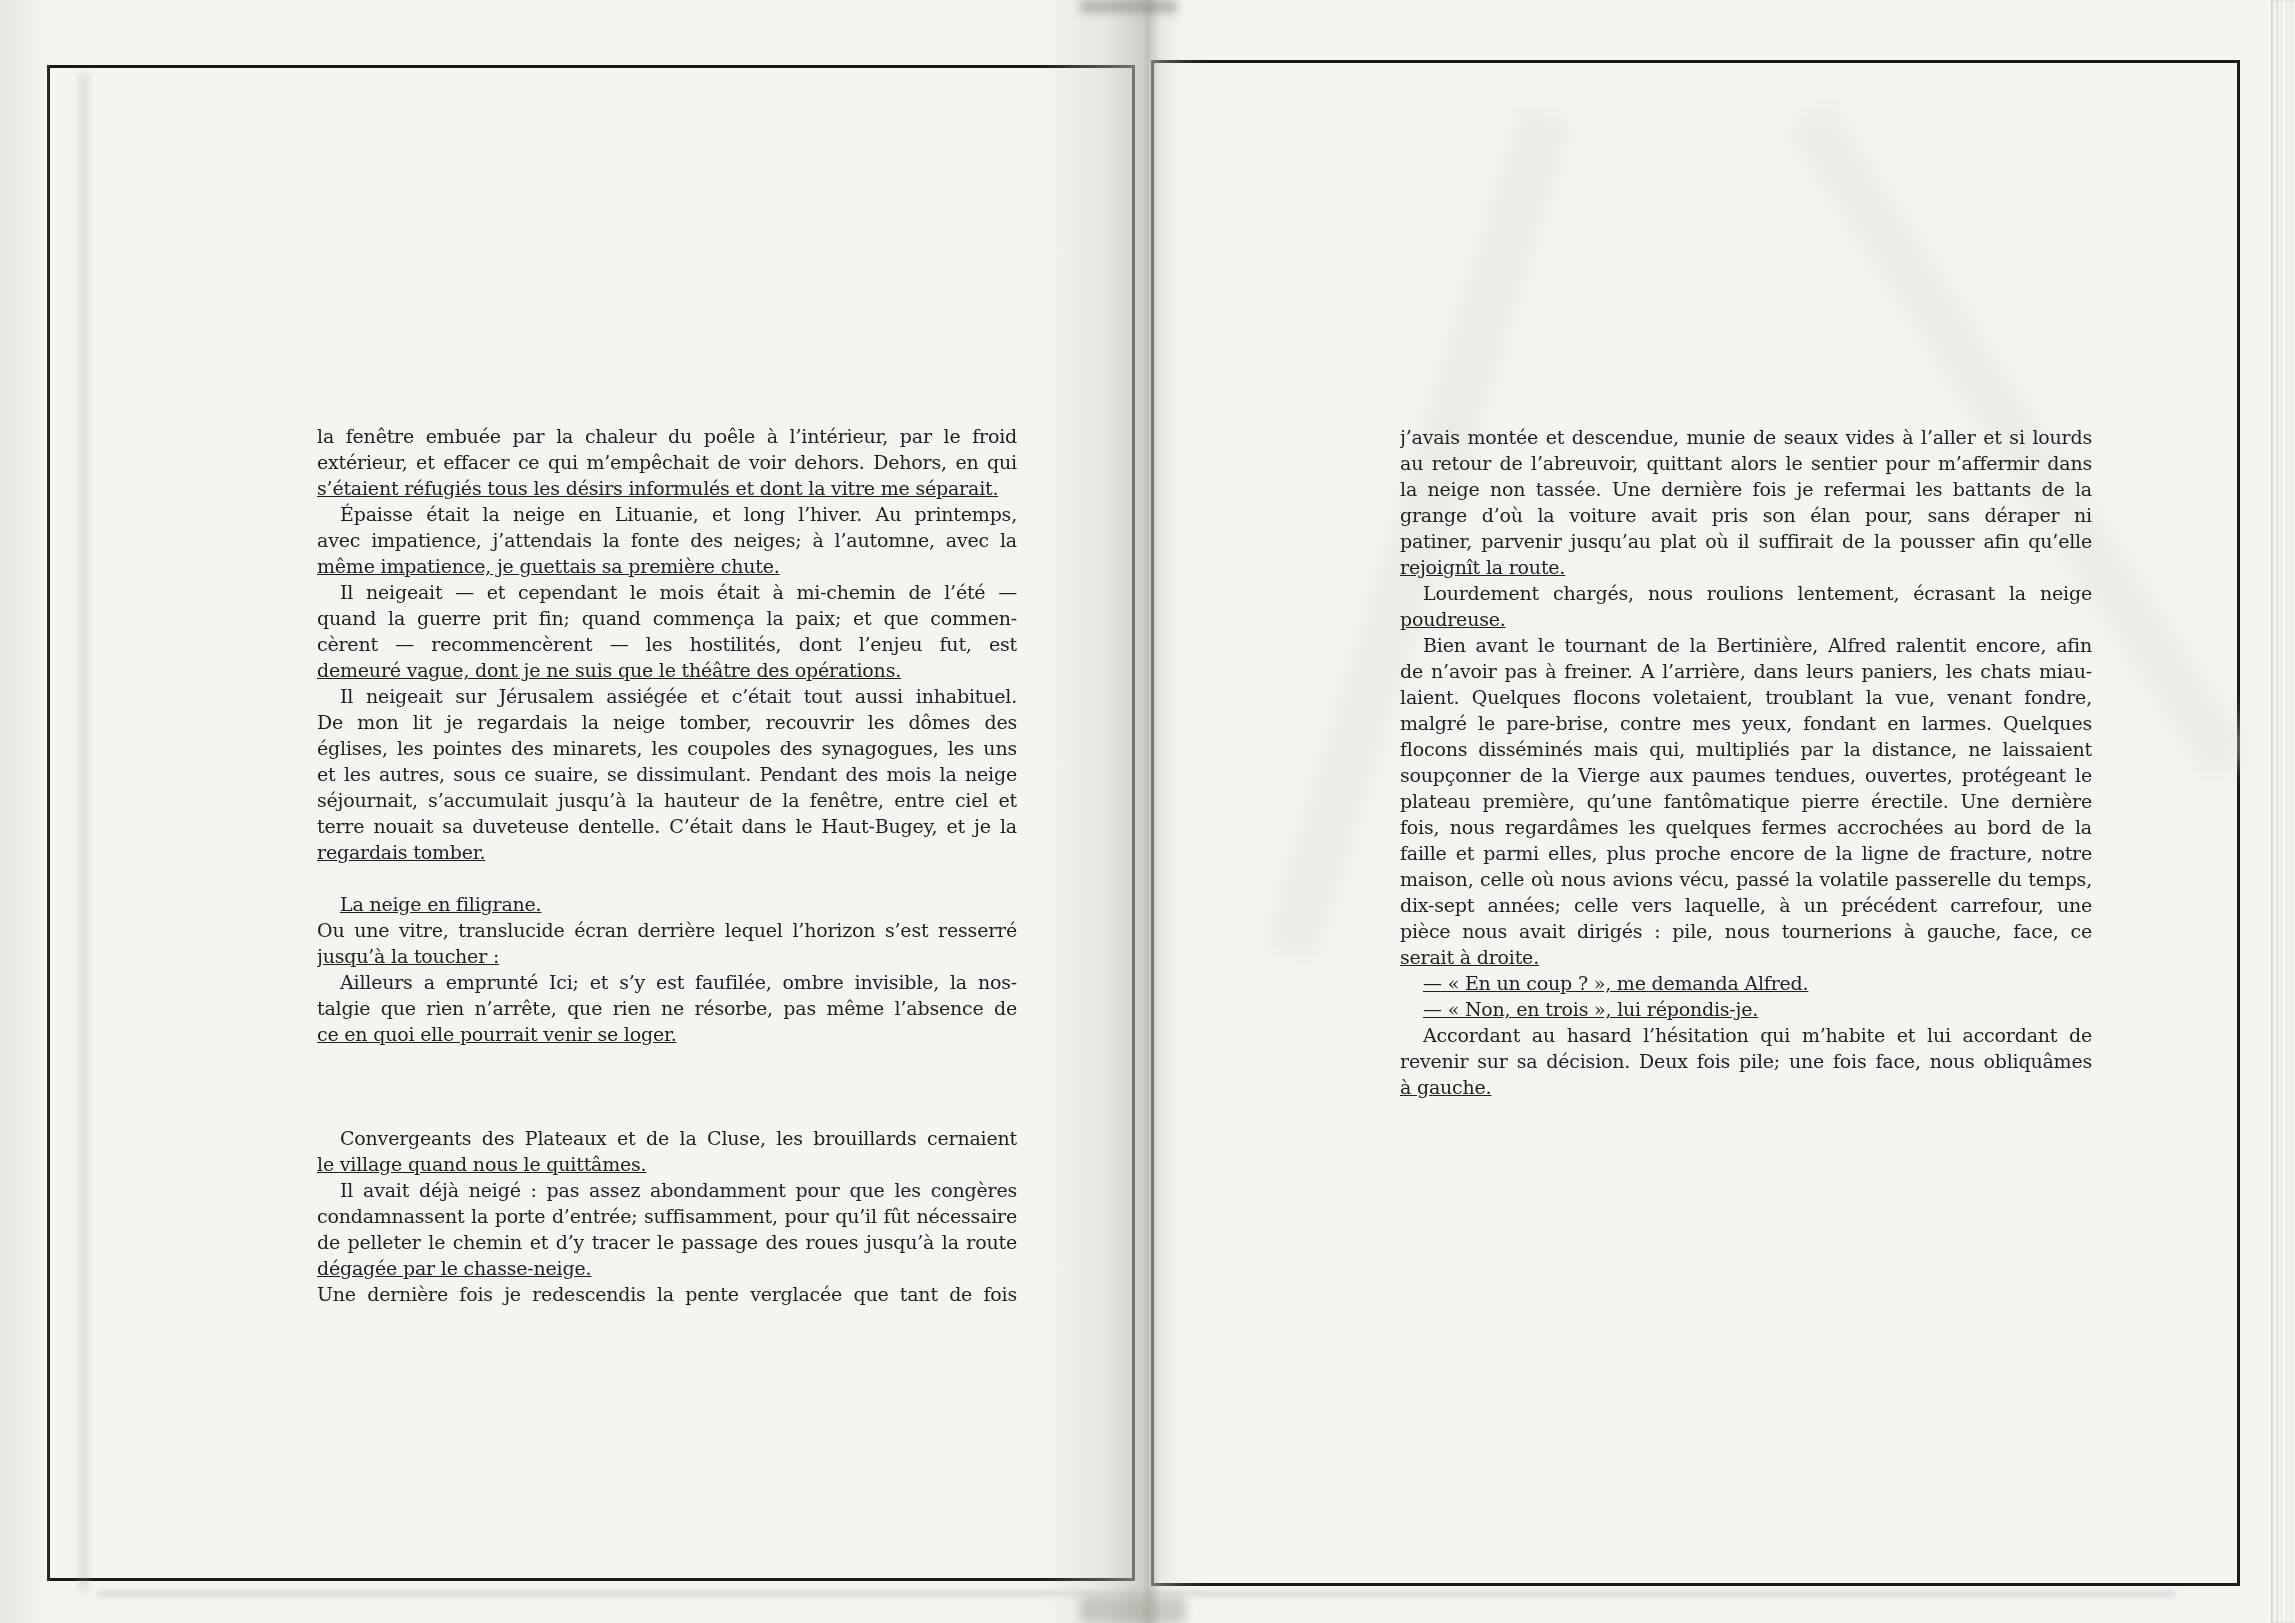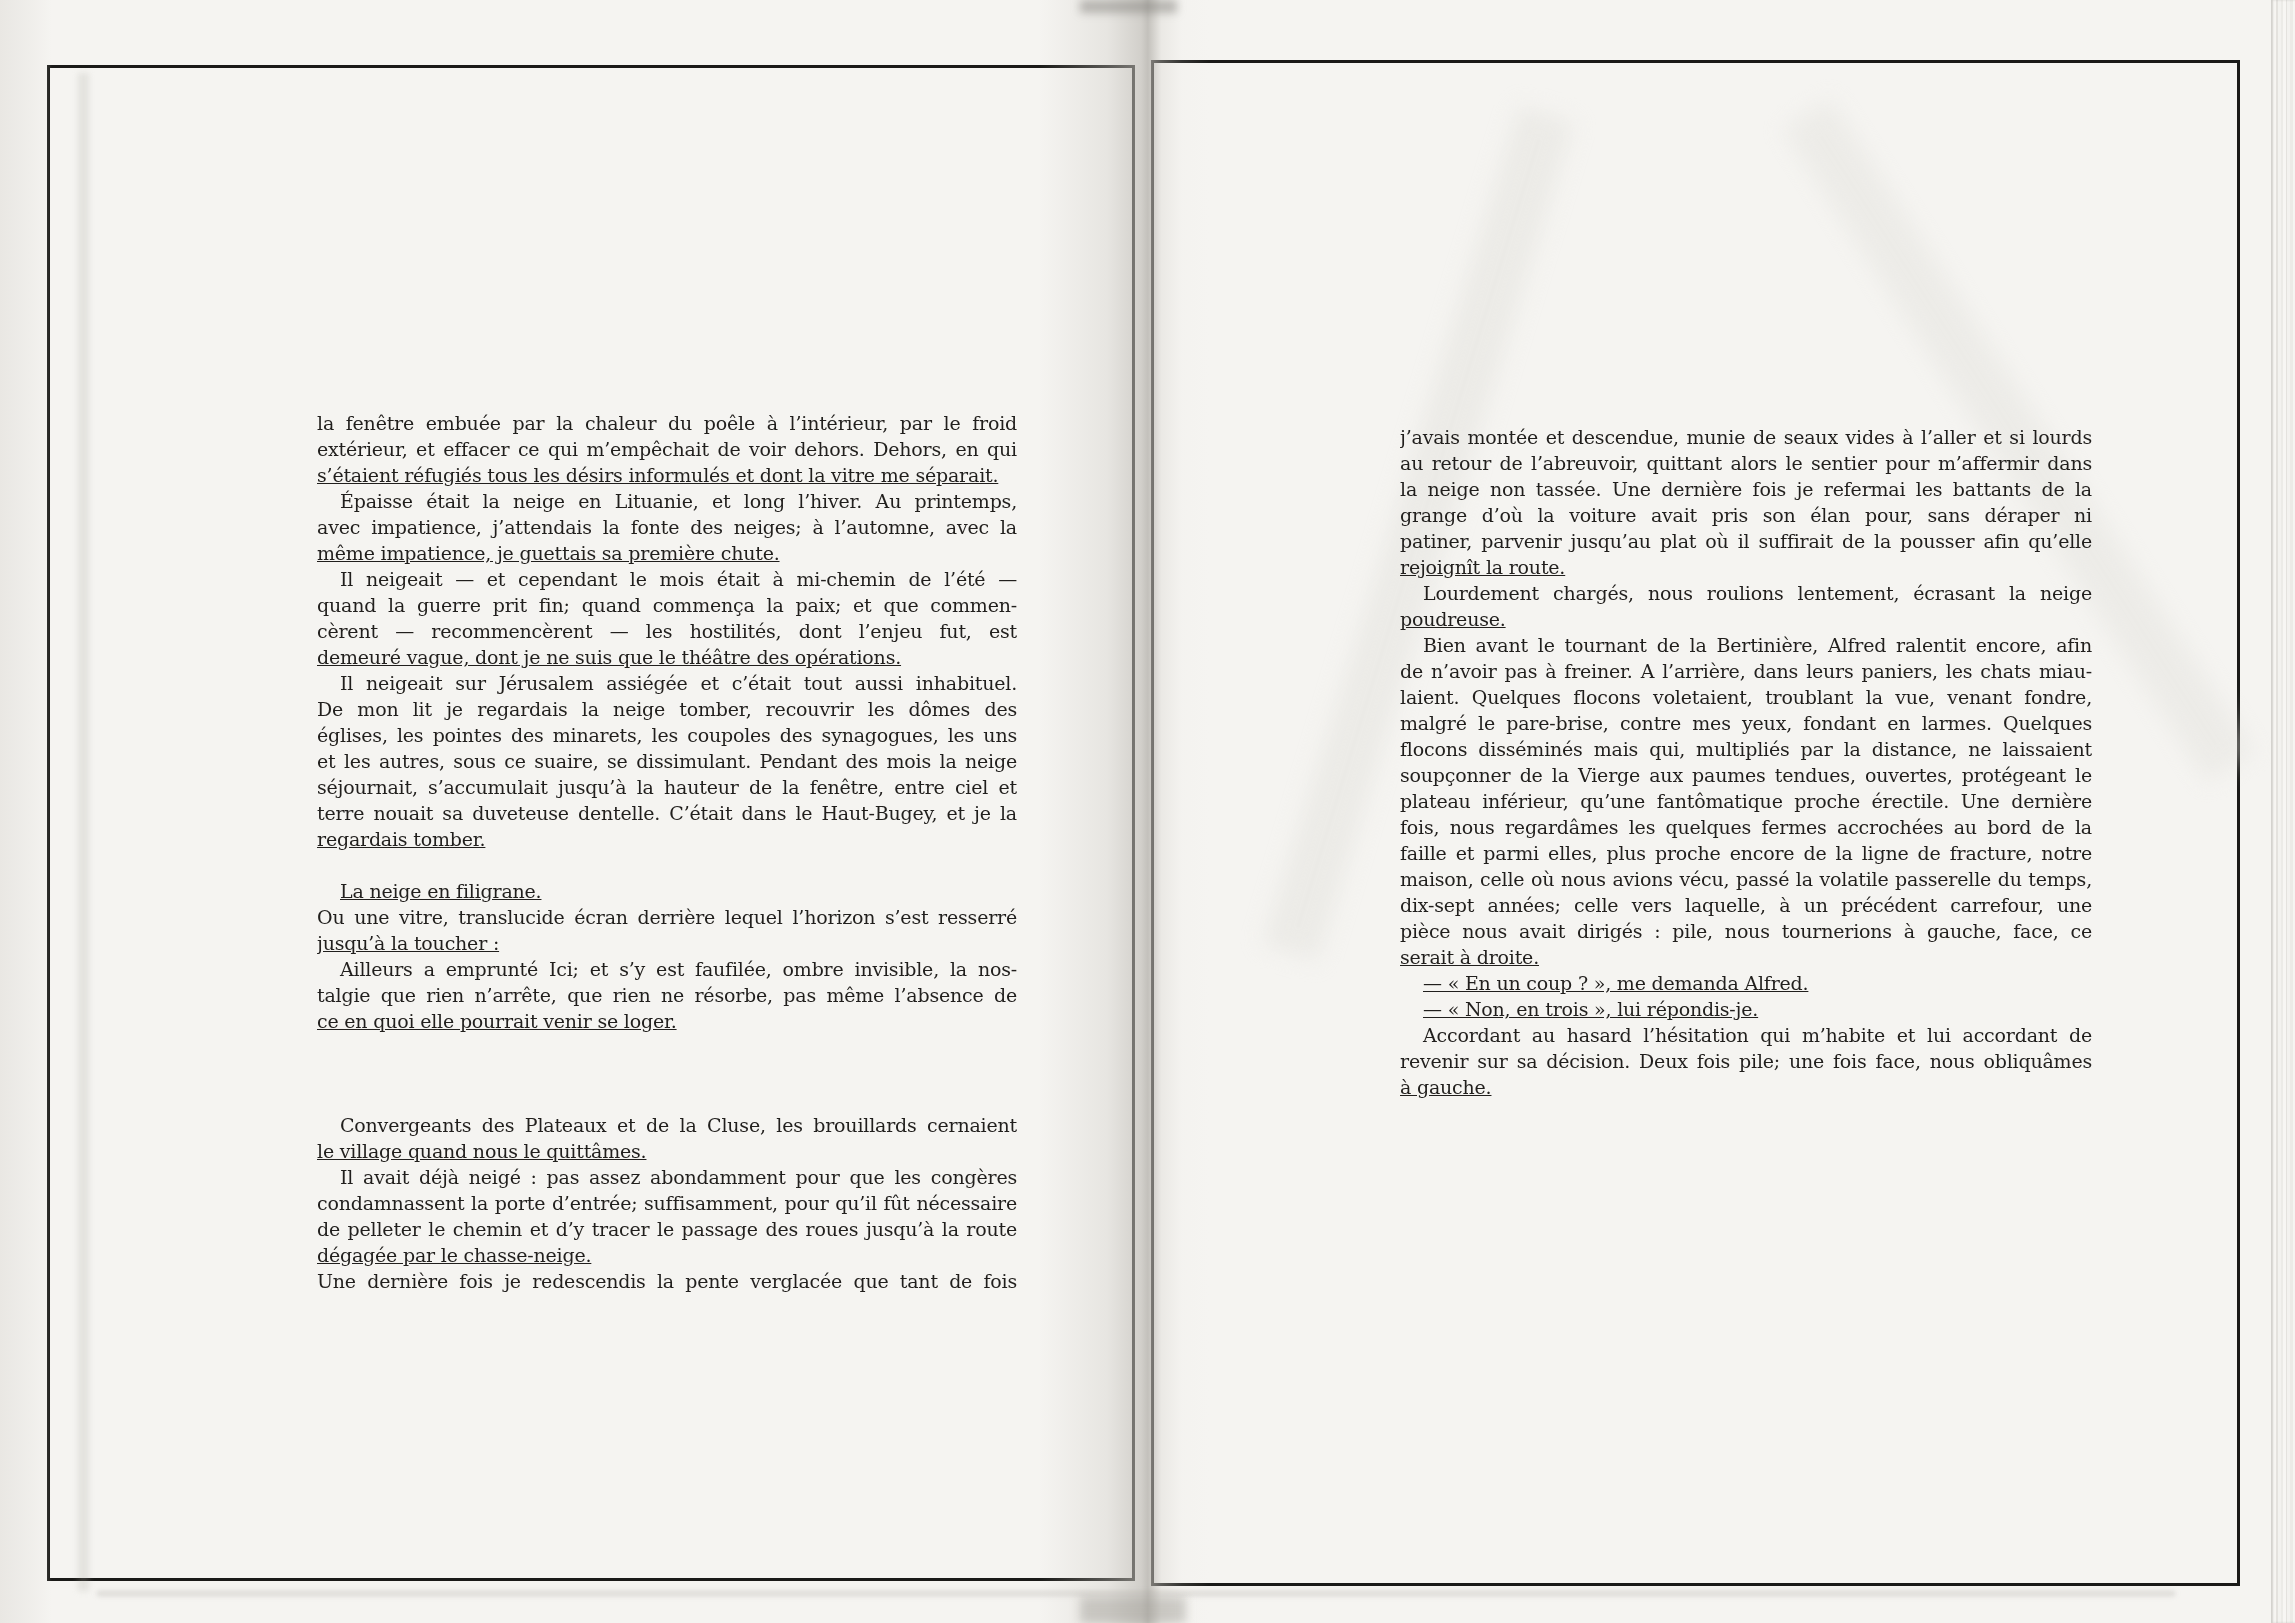--- a/index.html
+++ b/index.html
@@ -19,21 +19,21 @@
     background:transparent;
   }
   .frame-left{left:47px;top:65px;width:1088px;height:1516px;}
   .frame-right{left:1151px;top:60px;width:1089px;height:1526px;}
   
   .textblock{
     position:absolute;
     font-size:19px;
     letter-spacing:-0.2px;
   }
-  .textblock-left{left:317px;top:410px;width:700px;}
+  .textblock-left{left:317px;top:423px;width:700px;}
   .textblock-right{left:1400px;top:424px;width:692px;}
   .line{
     height:26px;
     line-height:26px;
     overflow:hidden;
     text-align:justify;
     text-align-last:justify;
     white-space:normal;
   }
   .line.end{text-align-last:left;text-decoration:underline;}
@@ -139,21 +139,21 @@
       <div class="line">patiner, parvenir jusqu’au plat où il suffirait de la pousser afin qu’elle</div>
       <div class="line end">rejoignît la route.</div>
       <div class="line ind">Lourdement chargés, nous roulions lentement, écrasant la neige</div>
       <div class="line end">poudreuse.</div>
       <div class="line ind">Bien avant le tournant de la Bertinière, Alfred ralentit encore, afin</div>
       <div class="line">de n’avoir pas à freiner. A l’arrière, dans leurs paniers, les chats miau-</div>
       <div class="line">laient. Quelques flocons voletaient, troublant la vue, venant fondre,</div>
       <div class="line">malgré le pare-brise, contre mes yeux, fondant en larmes. Quelques</div>
       <div class="line">flocons disséminés mais qui, multipliés par la distance, ne laissaient</div>
       <div class="line">soupçonner de la Vierge aux paumes tendues, ouvertes, protégeant le</div>
-      <div class="line">plateau inférieur, qu’une fantômatique proche érectile. Une dernière</div>
+      <div class="line">plateau première, qu’une fantômatique pierre érectile. Une dernière</div>
       <div class="line">fois, nous regardâmes les quelques fermes accrochées au bord de la</div>
       <div class="line">faille et parmi elles, plus proche encore de la ligne de fracture, notre</div>
       <div class="line">maison, celle où nous avions vécu, passé la volatile passerelle du temps,</div>
       <div class="line">dix-sept années; celle vers laquelle, à un précédent carrefour, une</div>
       <div class="line">pièce nous avait dirigés : pile, nous tournerions à gauche, face, ce</div>
       <div class="line end">serait à droite.</div>
       <div class="line end ind">— « En un coup ? », me demanda Alfred.</div>
       <div class="line end ind">— « Non, en trois », lui répondis-je.</div>
       <div class="line ind">Accordant au hasard l’hésitation qui m’habite et lui accordant de</div>
       <div class="line">revenir sur sa décision. Deux fois pile; une fois face, nous obliquâmes</div>

